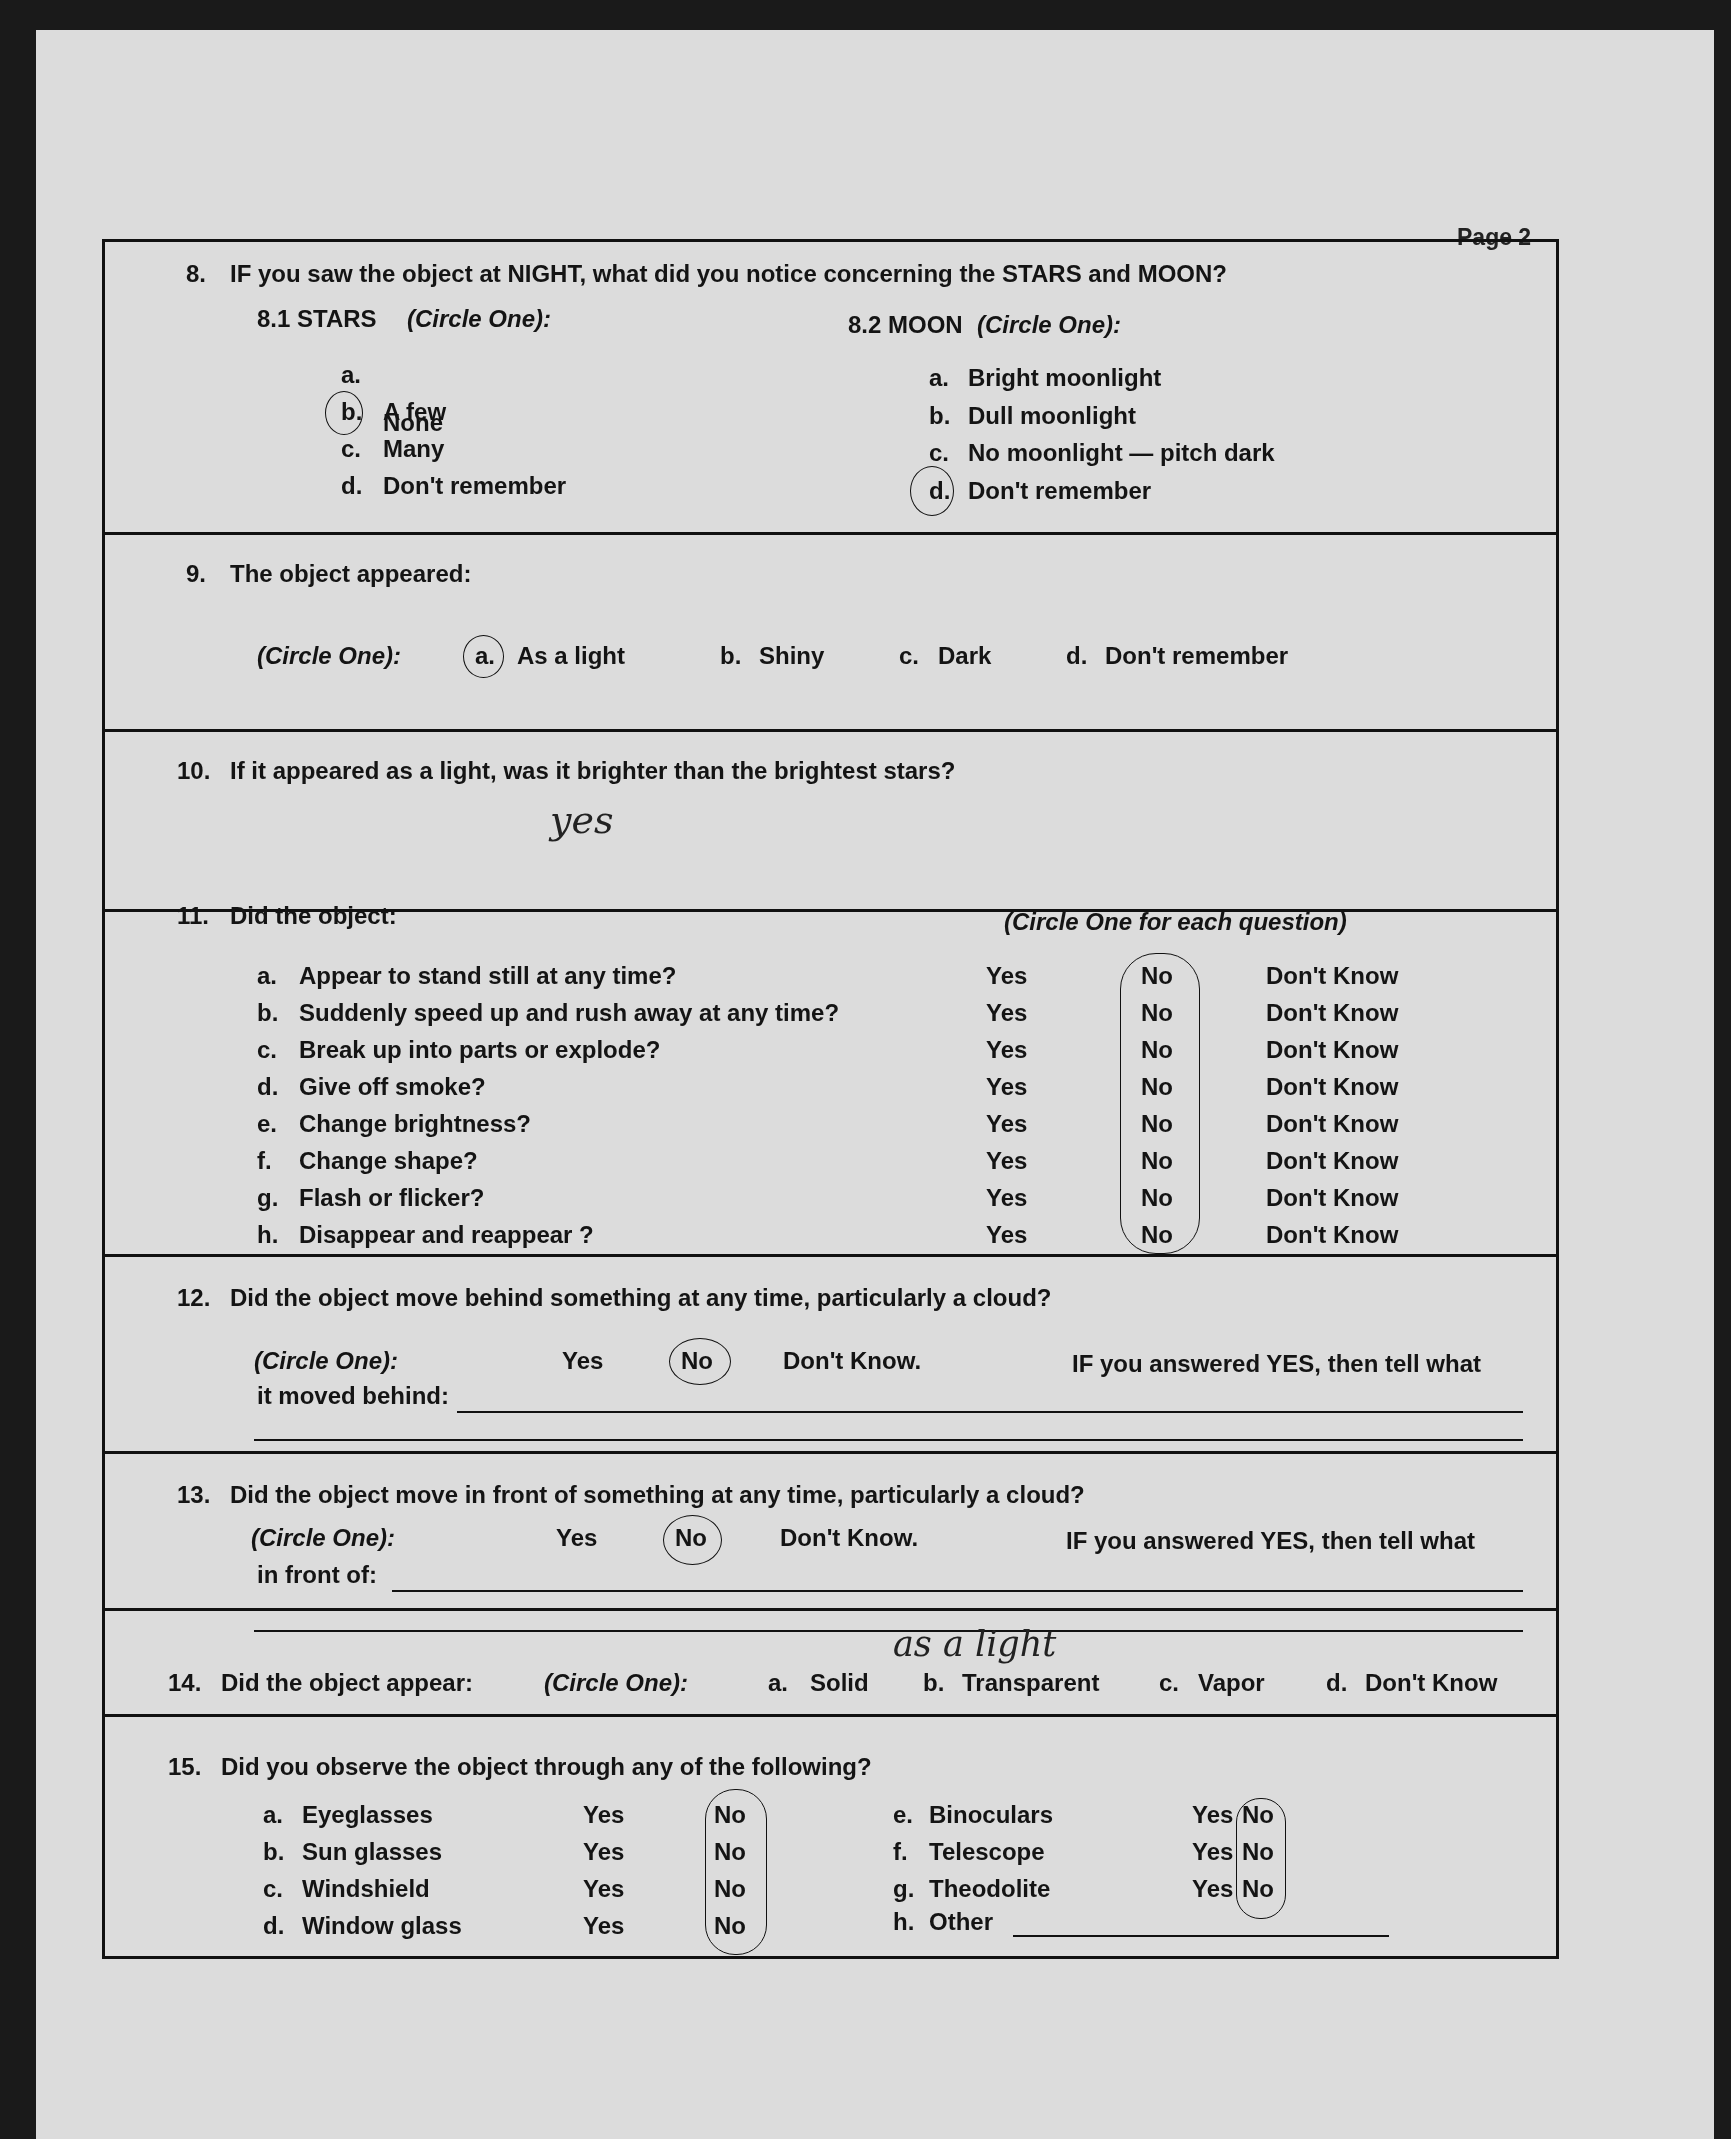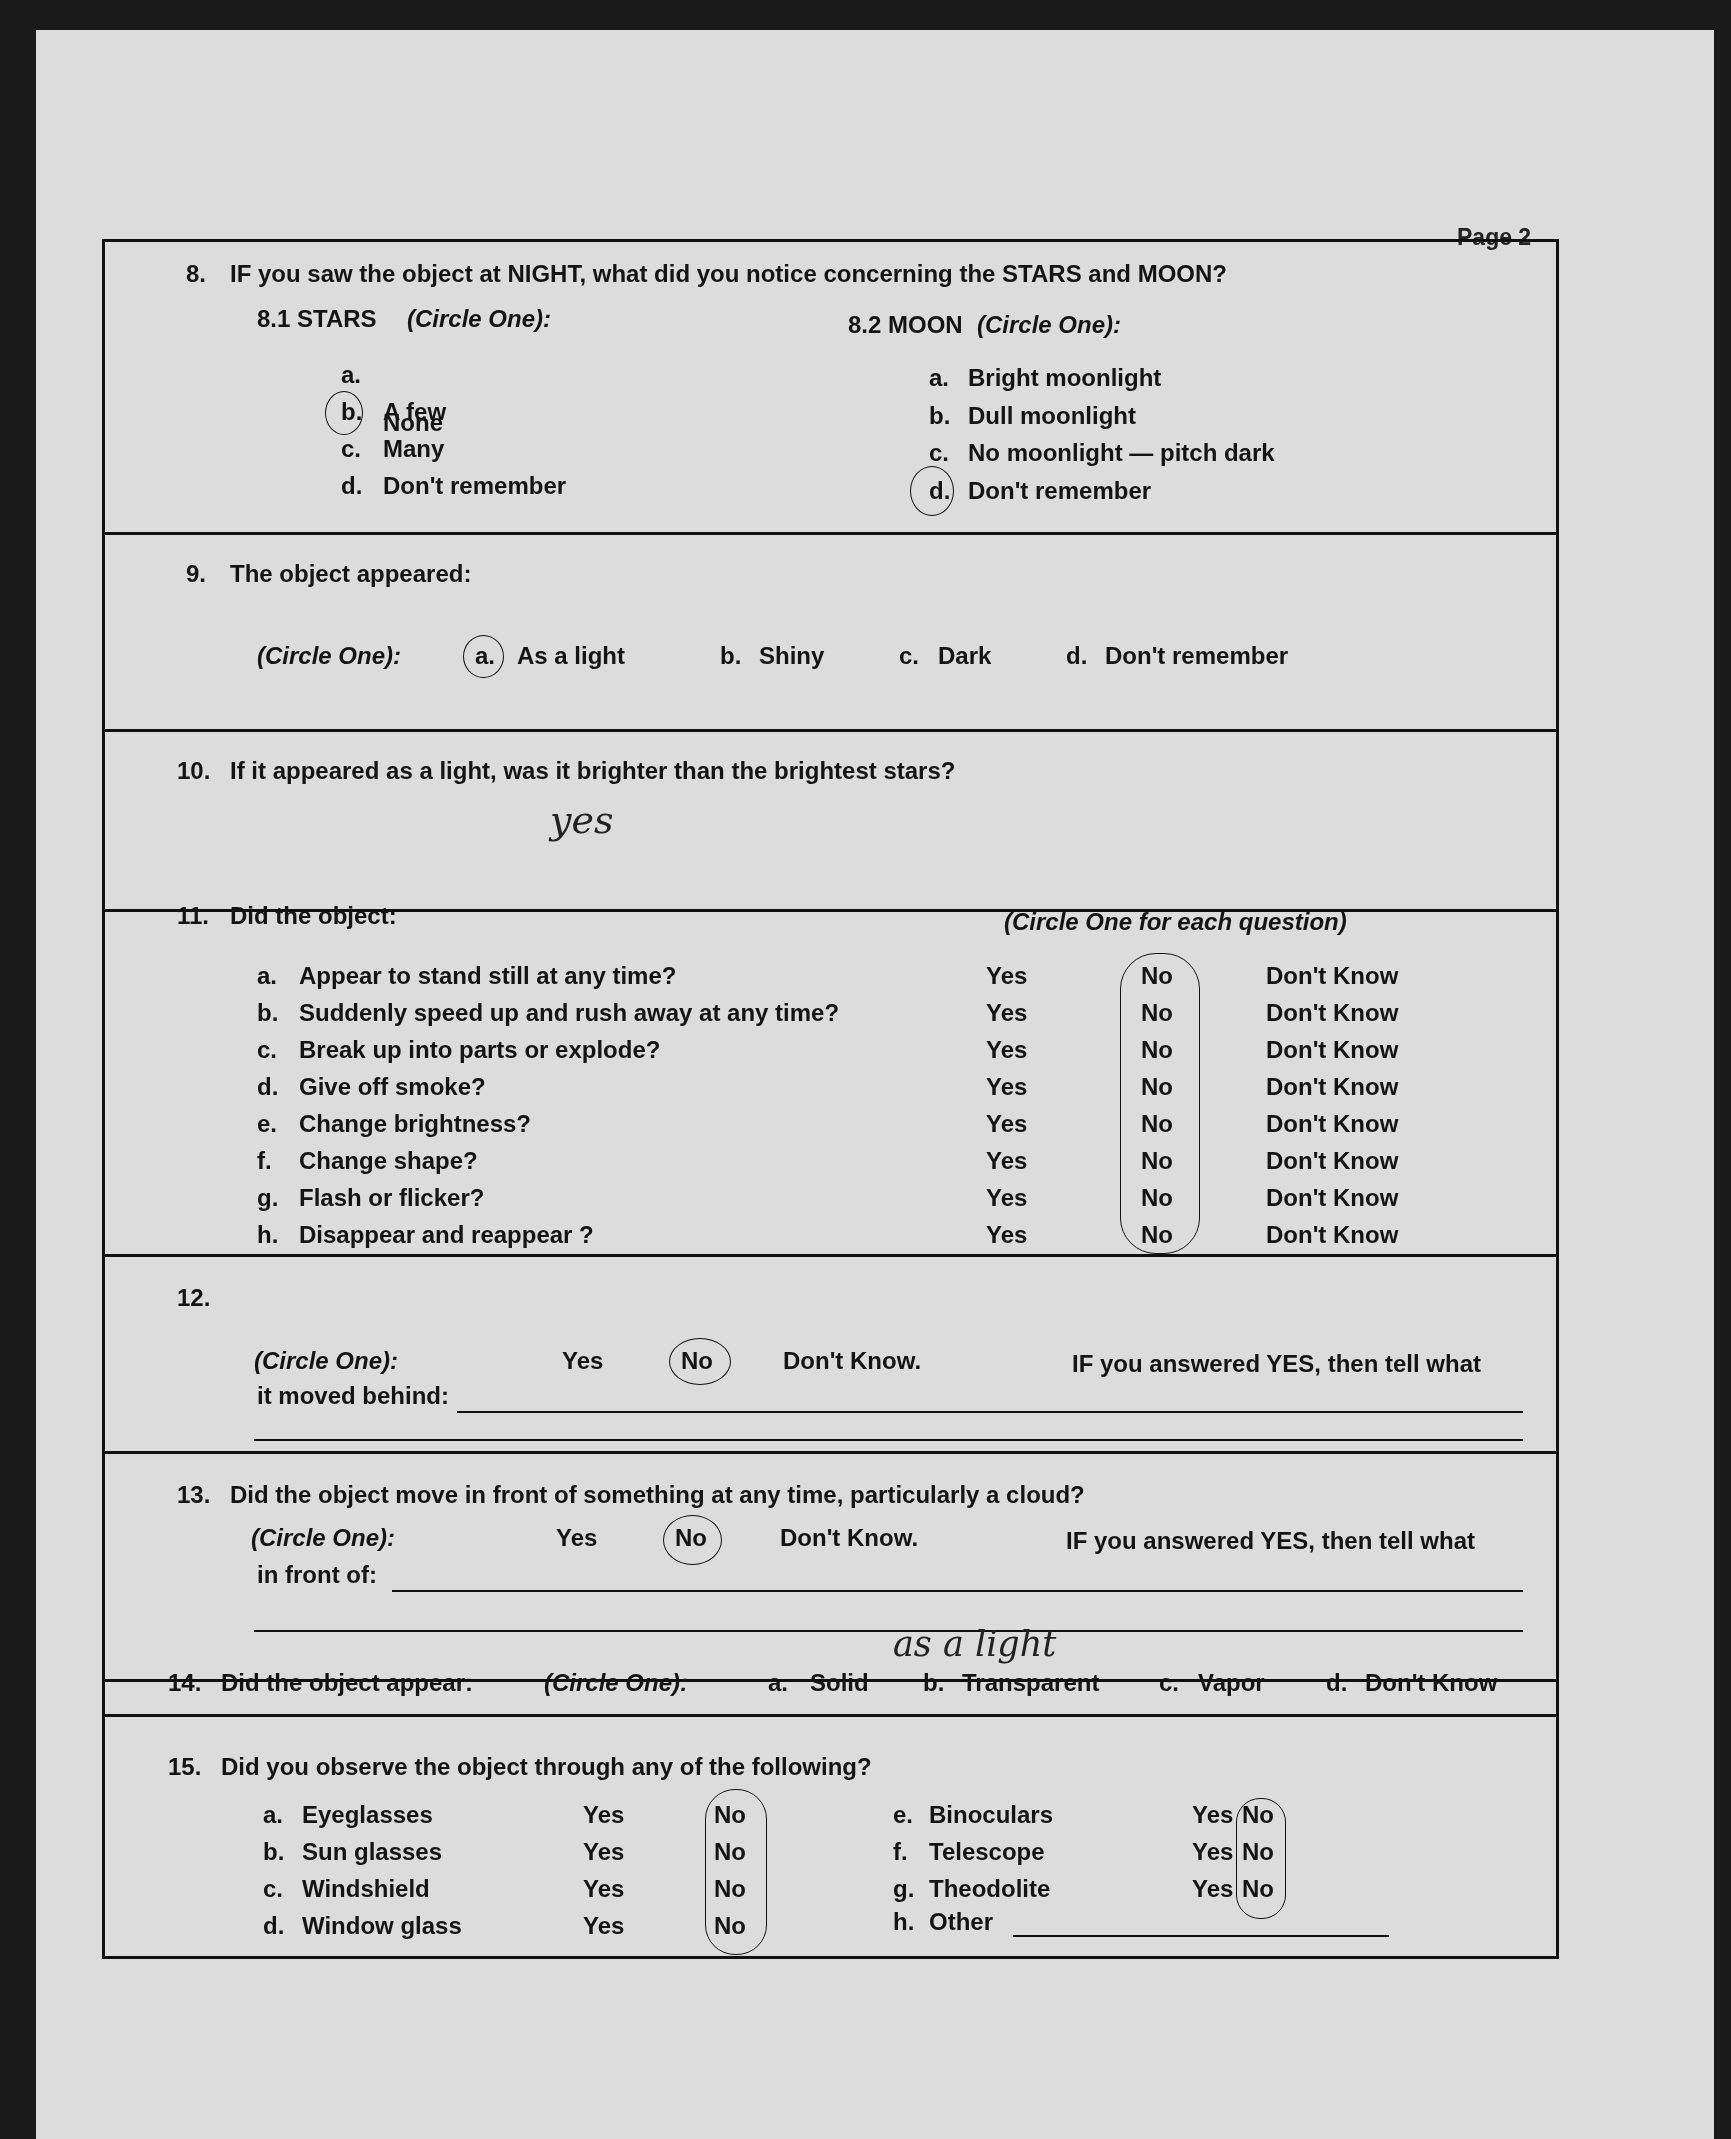--- a/index.html
+++ b/index.html
@@ -188,32 +188,33 @@
           <span class="t" style="left: 194px; top: 337px;">Disappear and reappear ?</span>
           <span class="t" style="left: 881px; top: 337px;">Yes</span>
           <span class="t" style="left: 1036px; top: 337px;">No</span>
           <span class="t" style="left: 1161px; top: 337px;">Don't Know</span>
         </div>
       </div>
   </div>
 
   <div class="section" style="top:1015px;height:197px;">
     <span class="t" style="left:72px;top:27px;">12.</span>
+    <span class="t" style="left:125px;top:27px;">Did the object move behind something at any time, particularly a cloud?</span>
     <span class="t it" style="left:149px;top:90px;">(Circle One):</span>
     <span class="t" style="left:457px;top:90px;">Yes</span>
     <span class="t" style="left:576px;top:90px;">No</span>
     <div class="circle" style="left:564px;top:81px;width:60px;height:45px;"></div>
     <span class="t" style="left:678px;top:90px;">Don't Know.</span>
     <span class="t" style="left:967px;top:93px;">IF you answered YES, then tell what</span>
     <span class="t" style="left:152px;top:125px;">it moved behind:</span>
     <div class="line" style="left:352px;top:154px;width:1066px;"></div>
     <div class="line" style="left:149px;top:182px;width:1269px;"></div>
   </div>
 
-  <div class="section" style="top:1212px;height:228px;">
+  <div class="section" style="top:1212px;height:157px;">
     <span class="t" style="left:72px;top:27px;">13.</span>
     <span class="t" style="left:125px;top:27px;">Did the object move in front of something at any time, particularly a cloud?</span>
     <span class="t it" style="left:146px;top:70px;">(Circle One):</span>
     <span class="t" style="left:451px;top:70px;">Yes</span>
     <span class="t" style="left:570px;top:70px;">No</span>
     <div class="circle" style="left:558px;top:61px;width:57px;height:48px;"></div>
     <span class="t" style="left:675px;top:70px;">Don't Know.</span>
     <span class="t" style="left:961px;top:73px;">IF you answered YES, then tell what</span>
     <span class="t" style="left:152px;top:107px;">in front of:</span>
     <div class="line" style="left:287px;top:136px;width:1131px;"></div>

